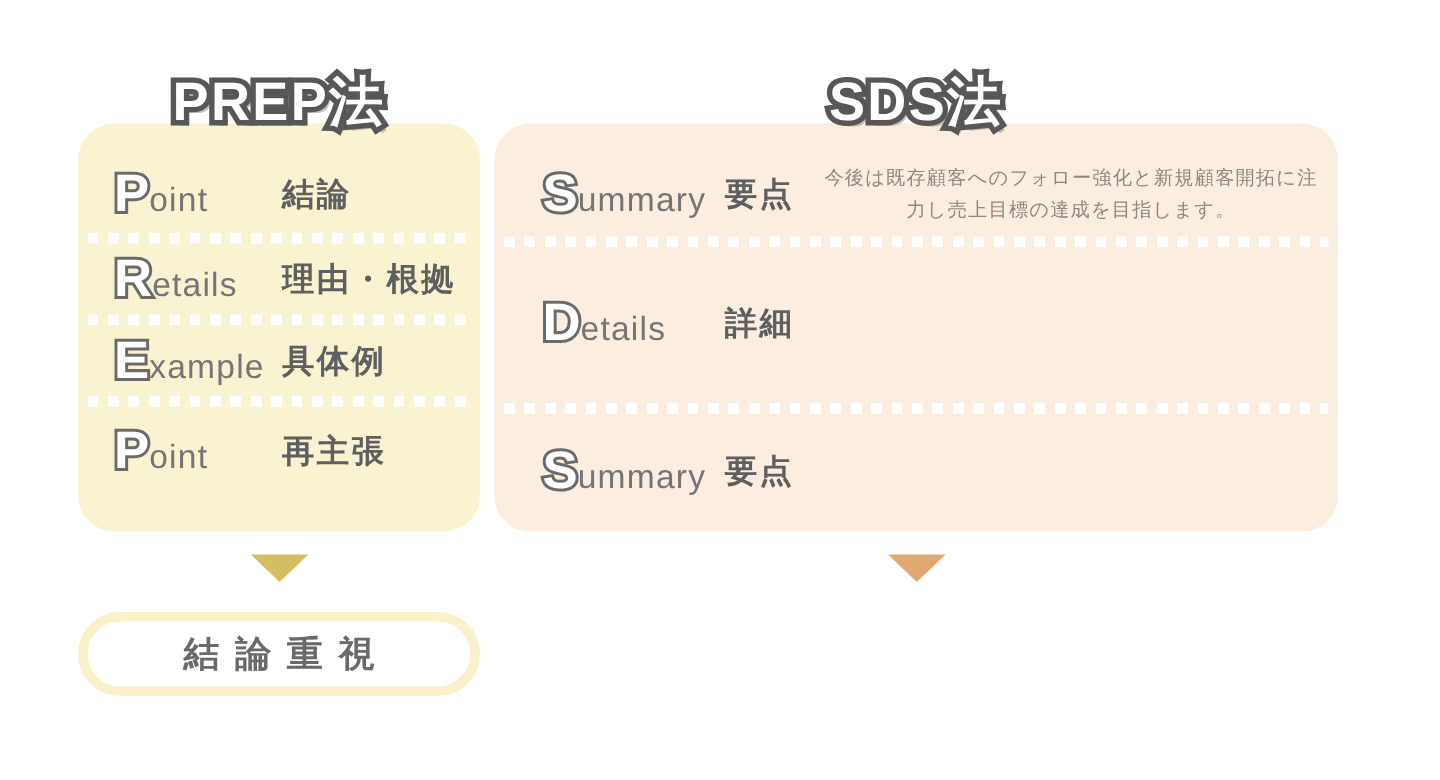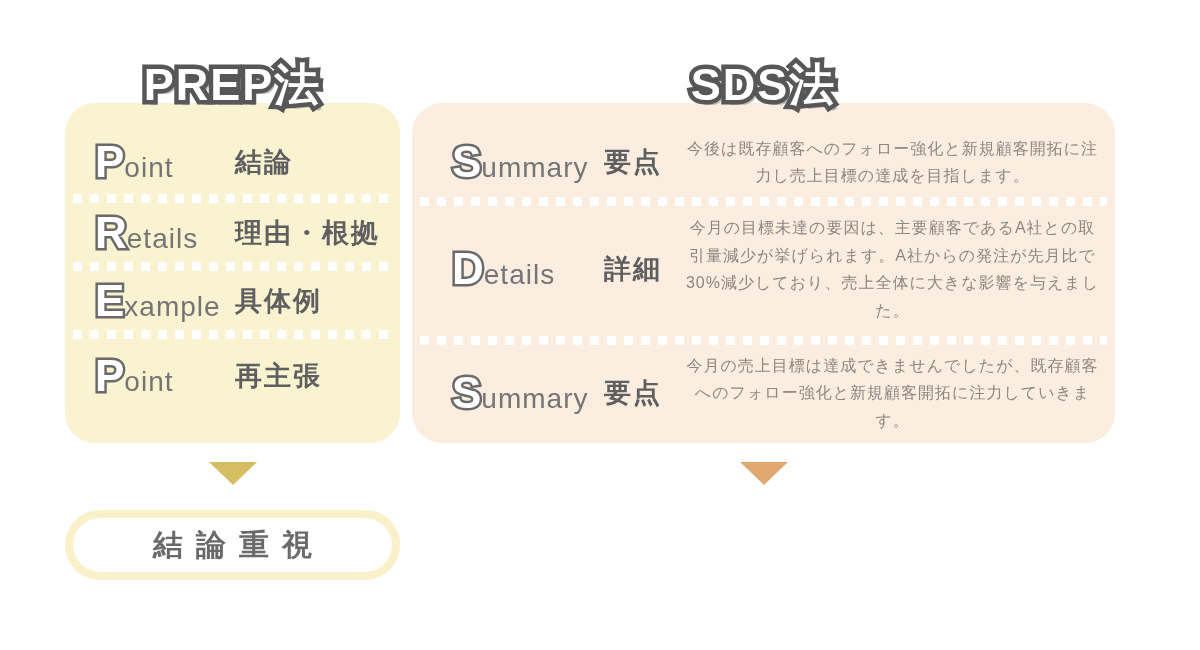--- a/index.html
+++ b/index.html
@@ -151,29 +151,27 @@
       <span class="lw"><span class="biglet"><span class="stroke">S</span><span class="fillw">S</span></span><span class="word">ummary</span></span>
       <span class="term">要点</span>
       <span class="desc">今後は既存顧客へのフォロー強化と新規顧客開拓に注力し売上目標の達成を目指します。</span>
     </div>
 
     <div class="dots" style="top:94px"></div>
 
     <div class="row sds-row sr2">
       <span class="lw"><span class="biglet"><span class="stroke">D</span><span class="fillw">D</span></span><span class="word">etails</span></span>
       <span class="term">詳細</span>
-      <span class="desc">今月の目標未達の要因は、主要顧客であるA社との取引量減少が挙げられます。A社からの発注が先月比で30%減少しており、売上全体に大きな影響を与えました。</span>
     </div>
 
     <div class="dots" style="top:233px"></div>
 
     <div class="row sds-row sr3">
       <span class="lw"><span class="biglet"><span class="stroke">S</span><span class="fillw">S</span></span><span class="word">ummary</span></span>
       <span class="term">要点</span>
-      <span class="desc">今月の売上目標は達成できませんでしたが、既存顧客へのフォロー強化と新規顧客開拓に注力していきます。</span>
     </div>
 
   </div>
 
   <div class="down-arrow arrow-sds"></div>
 
 
 </div>
 
 </body></html>

